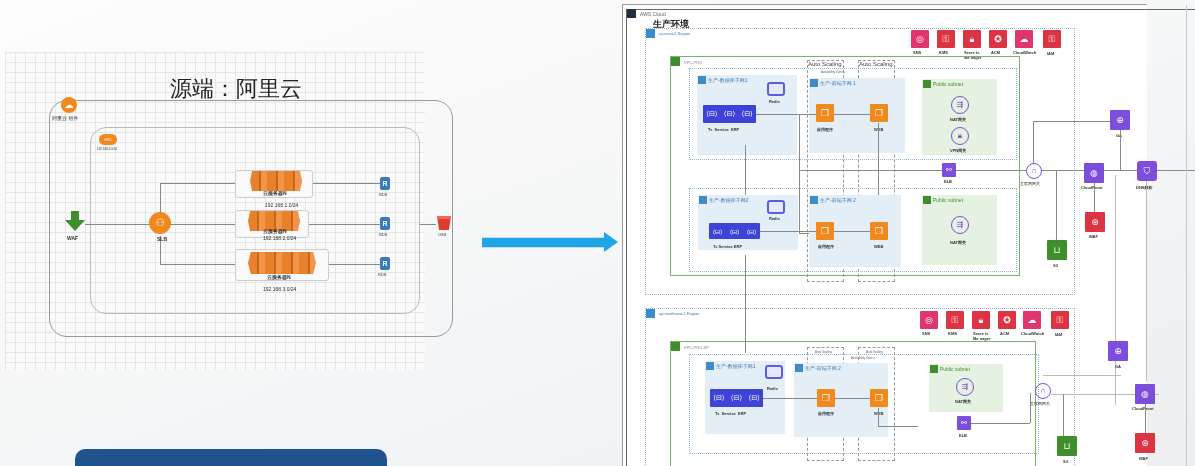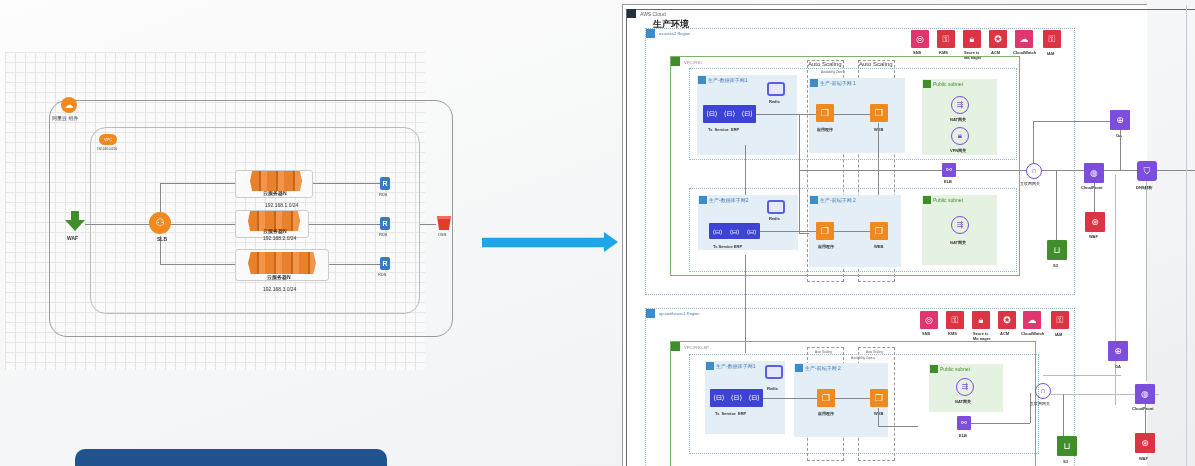--- a/index.html
+++ b/index.html
@@ -24,20 +24,21 @@
 .asg{position:absolute;border:1px dashed #999}
 .asg-lbl{position:absolute;font-size:6px;color:#444;white-space:nowrap}
 .asg-lbl-s{position:absolute;font-size:3px;color:#666;white-space:nowrap}
 </style>
 </head>
 <body>
 
 <div class="abs" style="left:0;top:0;width:1195px;height:466px;background:linear-gradient(160deg,#fdfdfd 0%,#f4f5f6 60%,#eceef0 100%)"></div>
 
 <div class="abs grid" style="left:5px;top:52px;width:420px;height:318px">
+  <div class="abs" style="left:165px;top:22px;font-size:22px;color:#222;font-family:'DejaVu Sans',sans-serif">源端：阿里云</div>
 
   <div class="abs" style="left:44px;top:48px;width:407px;height:237px;border:1px solid #999;border-radius:18px;width:404px"></div>
   <div class="abs" style="left:56px;top:45px;width:16px;height:16px;border-radius:50%;background:#f08a1e;color:#fff;font-size:9px;text-align:center;line-height:16px">☁</div>
   <div class="abs lbl-n" style="left:47px;top:63px">阿里云 组件</div>
 
   <div class="abs" style="left:85px;top:75px;width:330px;height:187px;border:1px solid #bbb;border-radius:16px"></div>
   <div class="abs" style="left:94px;top:82px;width:18px;height:11px;border-radius:6px;background:#f08a1e;color:#fff;font-size:4px;text-align:center;line-height:11px">VPC</div>
   <div class="abs lbl-n" style="left:92px;top:95px;font-size:3px">192.168.0.0/16</div>
 
   <div class="abs" style="left:60px;top:159px;width:20px;height:20px">

